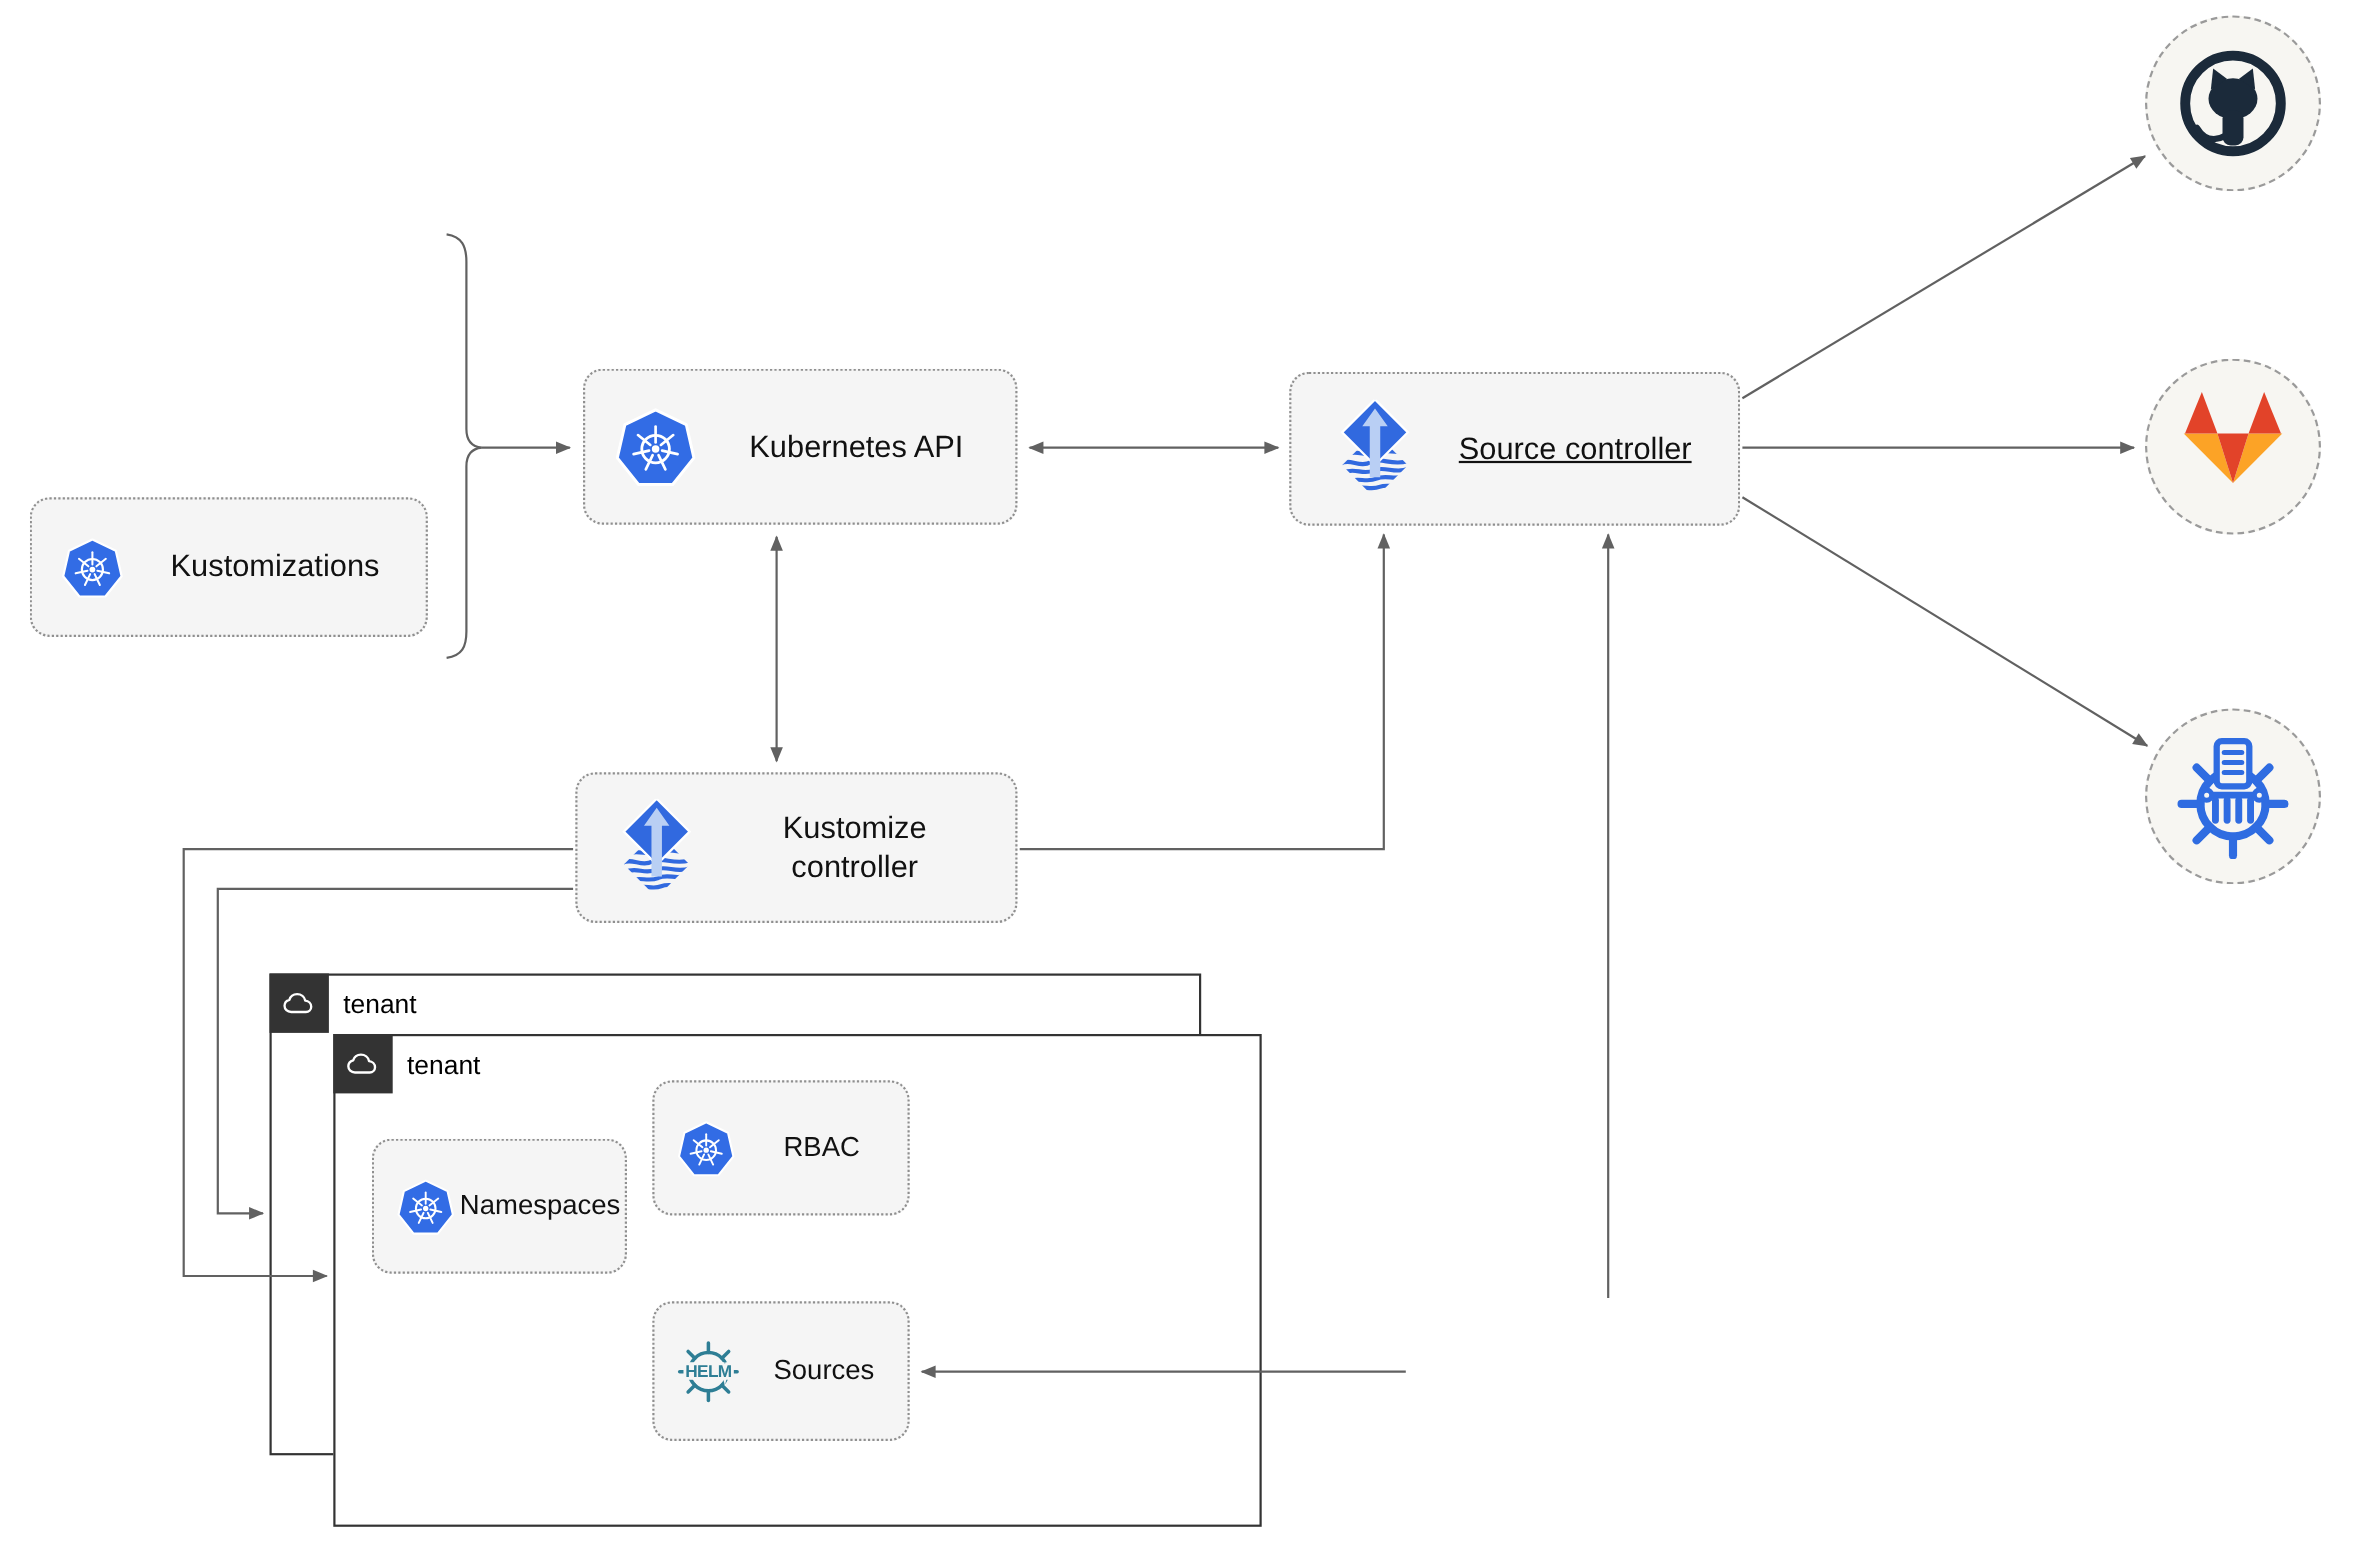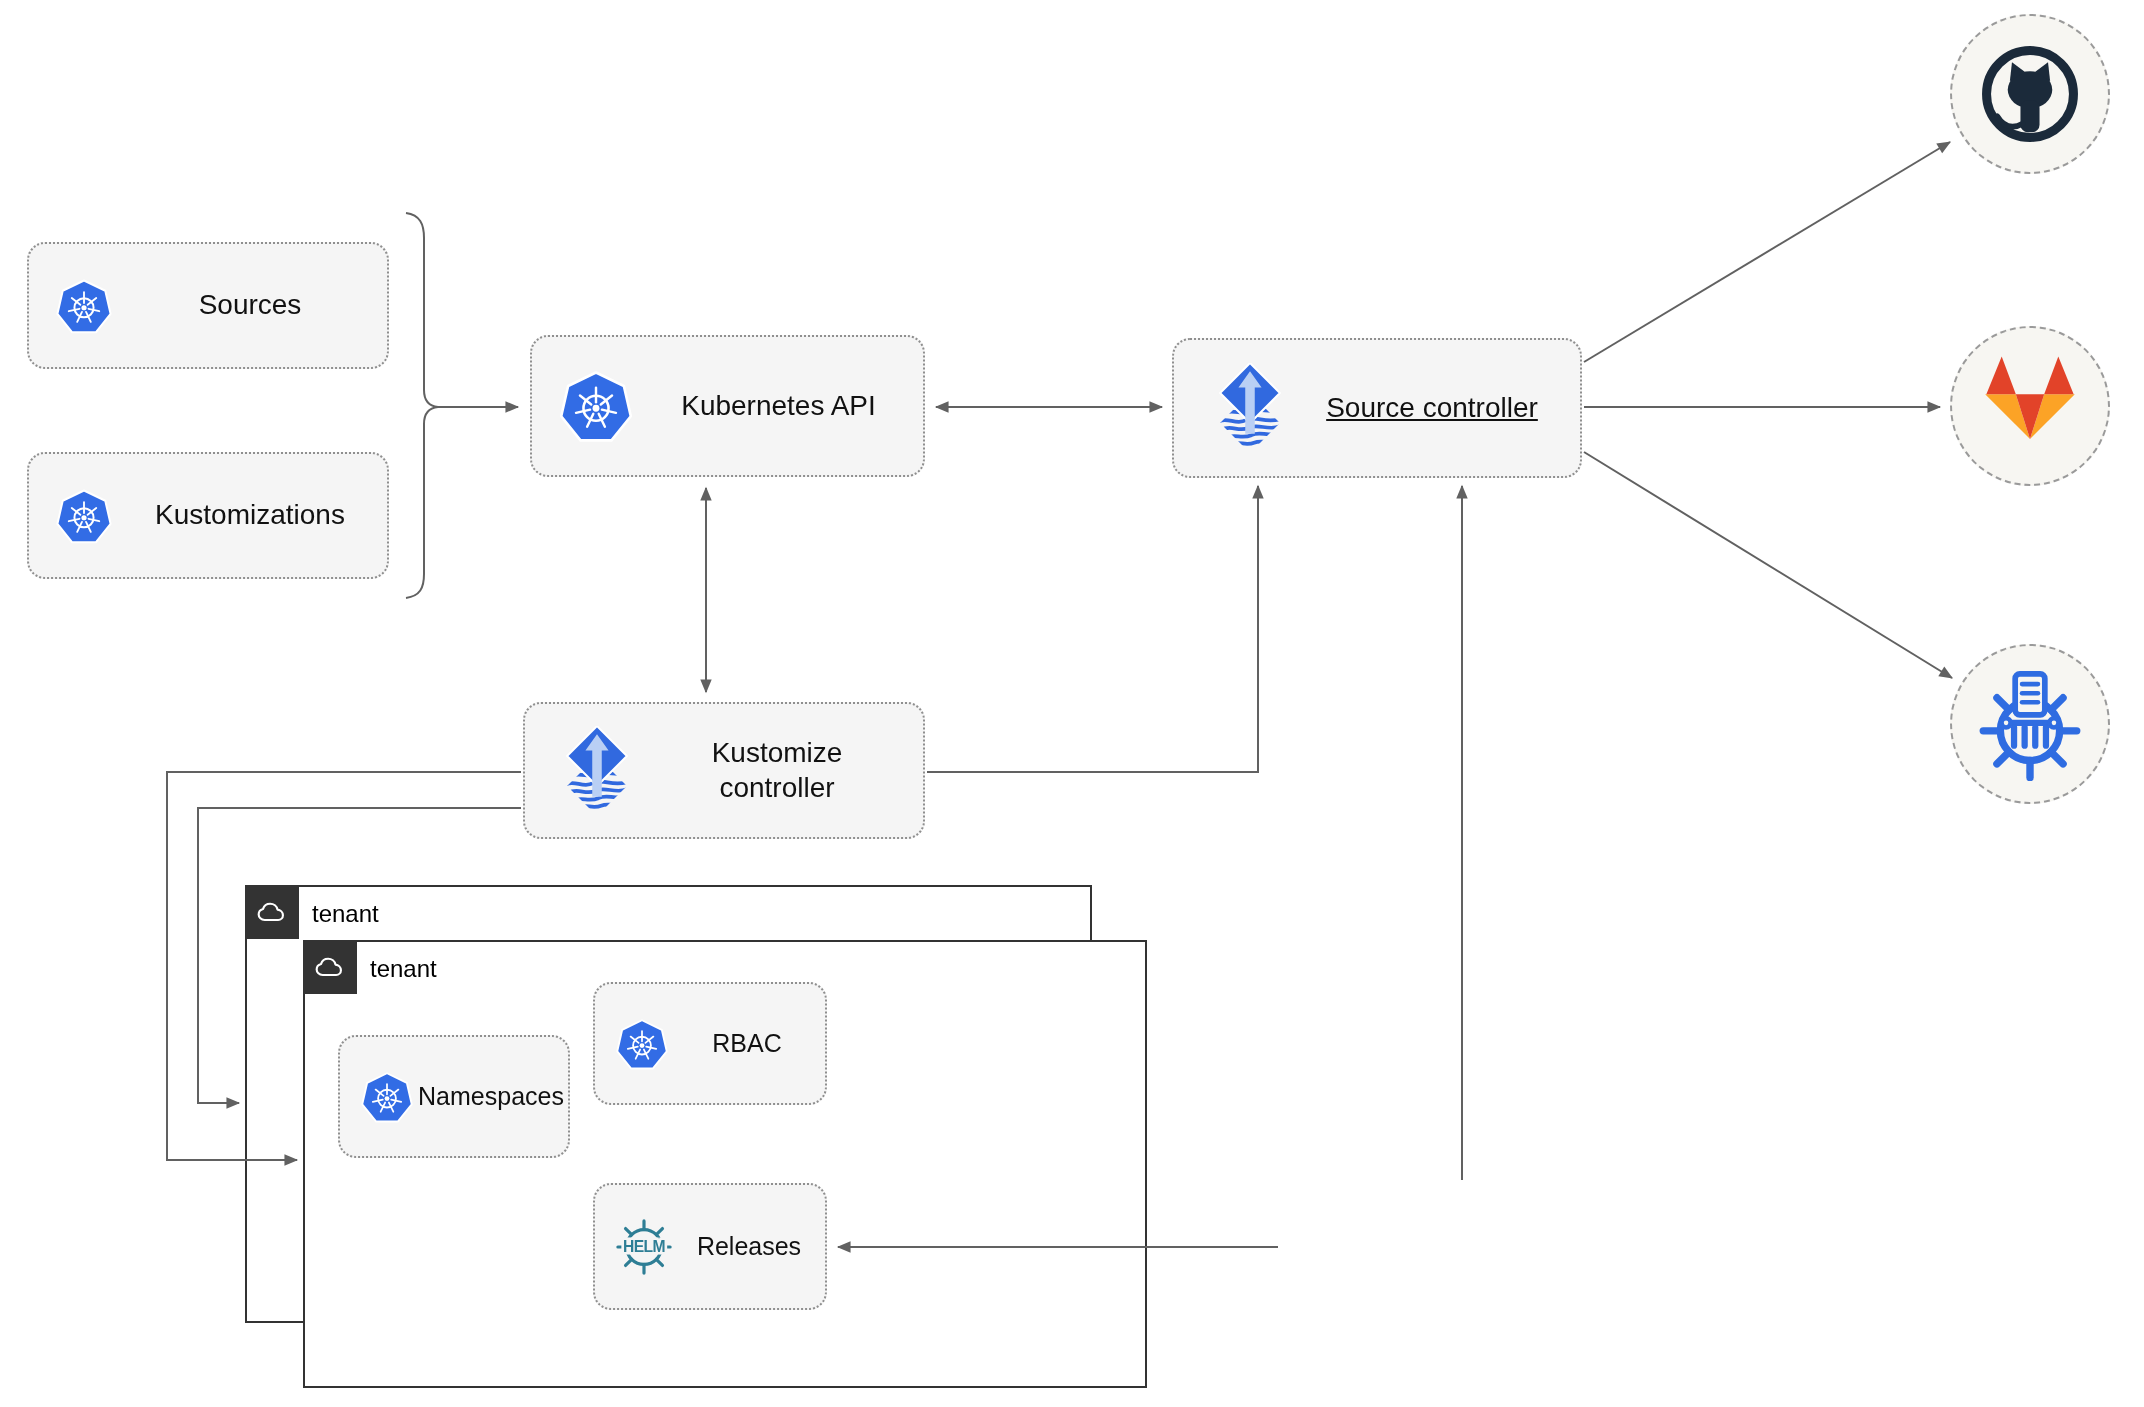--- a/index.html
+++ b/index.html
@@ -125,26 +125,20 @@
         <circle cx="29" cy="49" r="4" fill="#f7f6f2" stroke="#2f6ce1" stroke-width="4"></circle>
         <circle cx="71" cy="49" r="4" fill="#f7f6f2" stroke="#2f6ce1" stroke-width="4"></circle>
       </symbol>
 
       <symbol id="sym-cloud" viewBox="0 0 24 18">
         <path d="M6.5,15 C3.9,15 2,13.1 2,10.8 C2,8.8 3.4,7.2 5.3,6.7 C6,4.4 8.1,2.8 10.6,2.8 C13.3,2.8 15.6,4.7 16.1,7.2 C18.4,7.4 20.2,9.2 20.2,11.4 C20.2,13.4 18.6,15 16.6,15 Z" fill="none" stroke="#ffffff" stroke-width="1.6" stroke-linejoin="round"></path>
       </symbol>
     </defs>
   </svg>
 
-  <div class="node big" style="left:27px;top:242px;width:362px;height:127px;">
-    <svg class="ic" width="58" height="58">
-        <use href="#sym-k8s"></use>
-      </svg>
-    <div class="lbl">Sources</div>
-  </div>
 
   <div class="node big" style="left:27px;top:452px;width:362px;height:127px;">
     <svg class="ic" width="58" height="58">
         <use href="#sym-k8s"></use>
       </svg>
     <div class="lbl">Kustomizations</div>
   </div>
 
   <div class="node big" style="left:530px;top:335px;width:395px;height:142px;">
     <svg class="ic" width="76" height="76">
@@ -196,21 +190,21 @@
         <use href="#sym-k8s"></use>
       </svg>
     <div class="lbl">RBAC</div>
   </div>
 
 
   <div class="node sm" style="left:593px;top:1183px;width:234px;height:127px;">
     <svg class="ic" width="58" height="58">
         <use href="#sym-helm"></use>
       </svg>
-    <div class="lbl">Releases</div>
+    <div class="lbl">Sources</div>
   </div>
 
   <div class="circle" style="left:1950px;top:14px;">
     <svg width="106" height="106">
         <use href="#sym-github"></use>
       </svg>
   </div>
   <div class="circle" style="left:1950px;top:326px;">
     <svg width="118" height="118">
         <use href="#sym-gitlab"></use>

